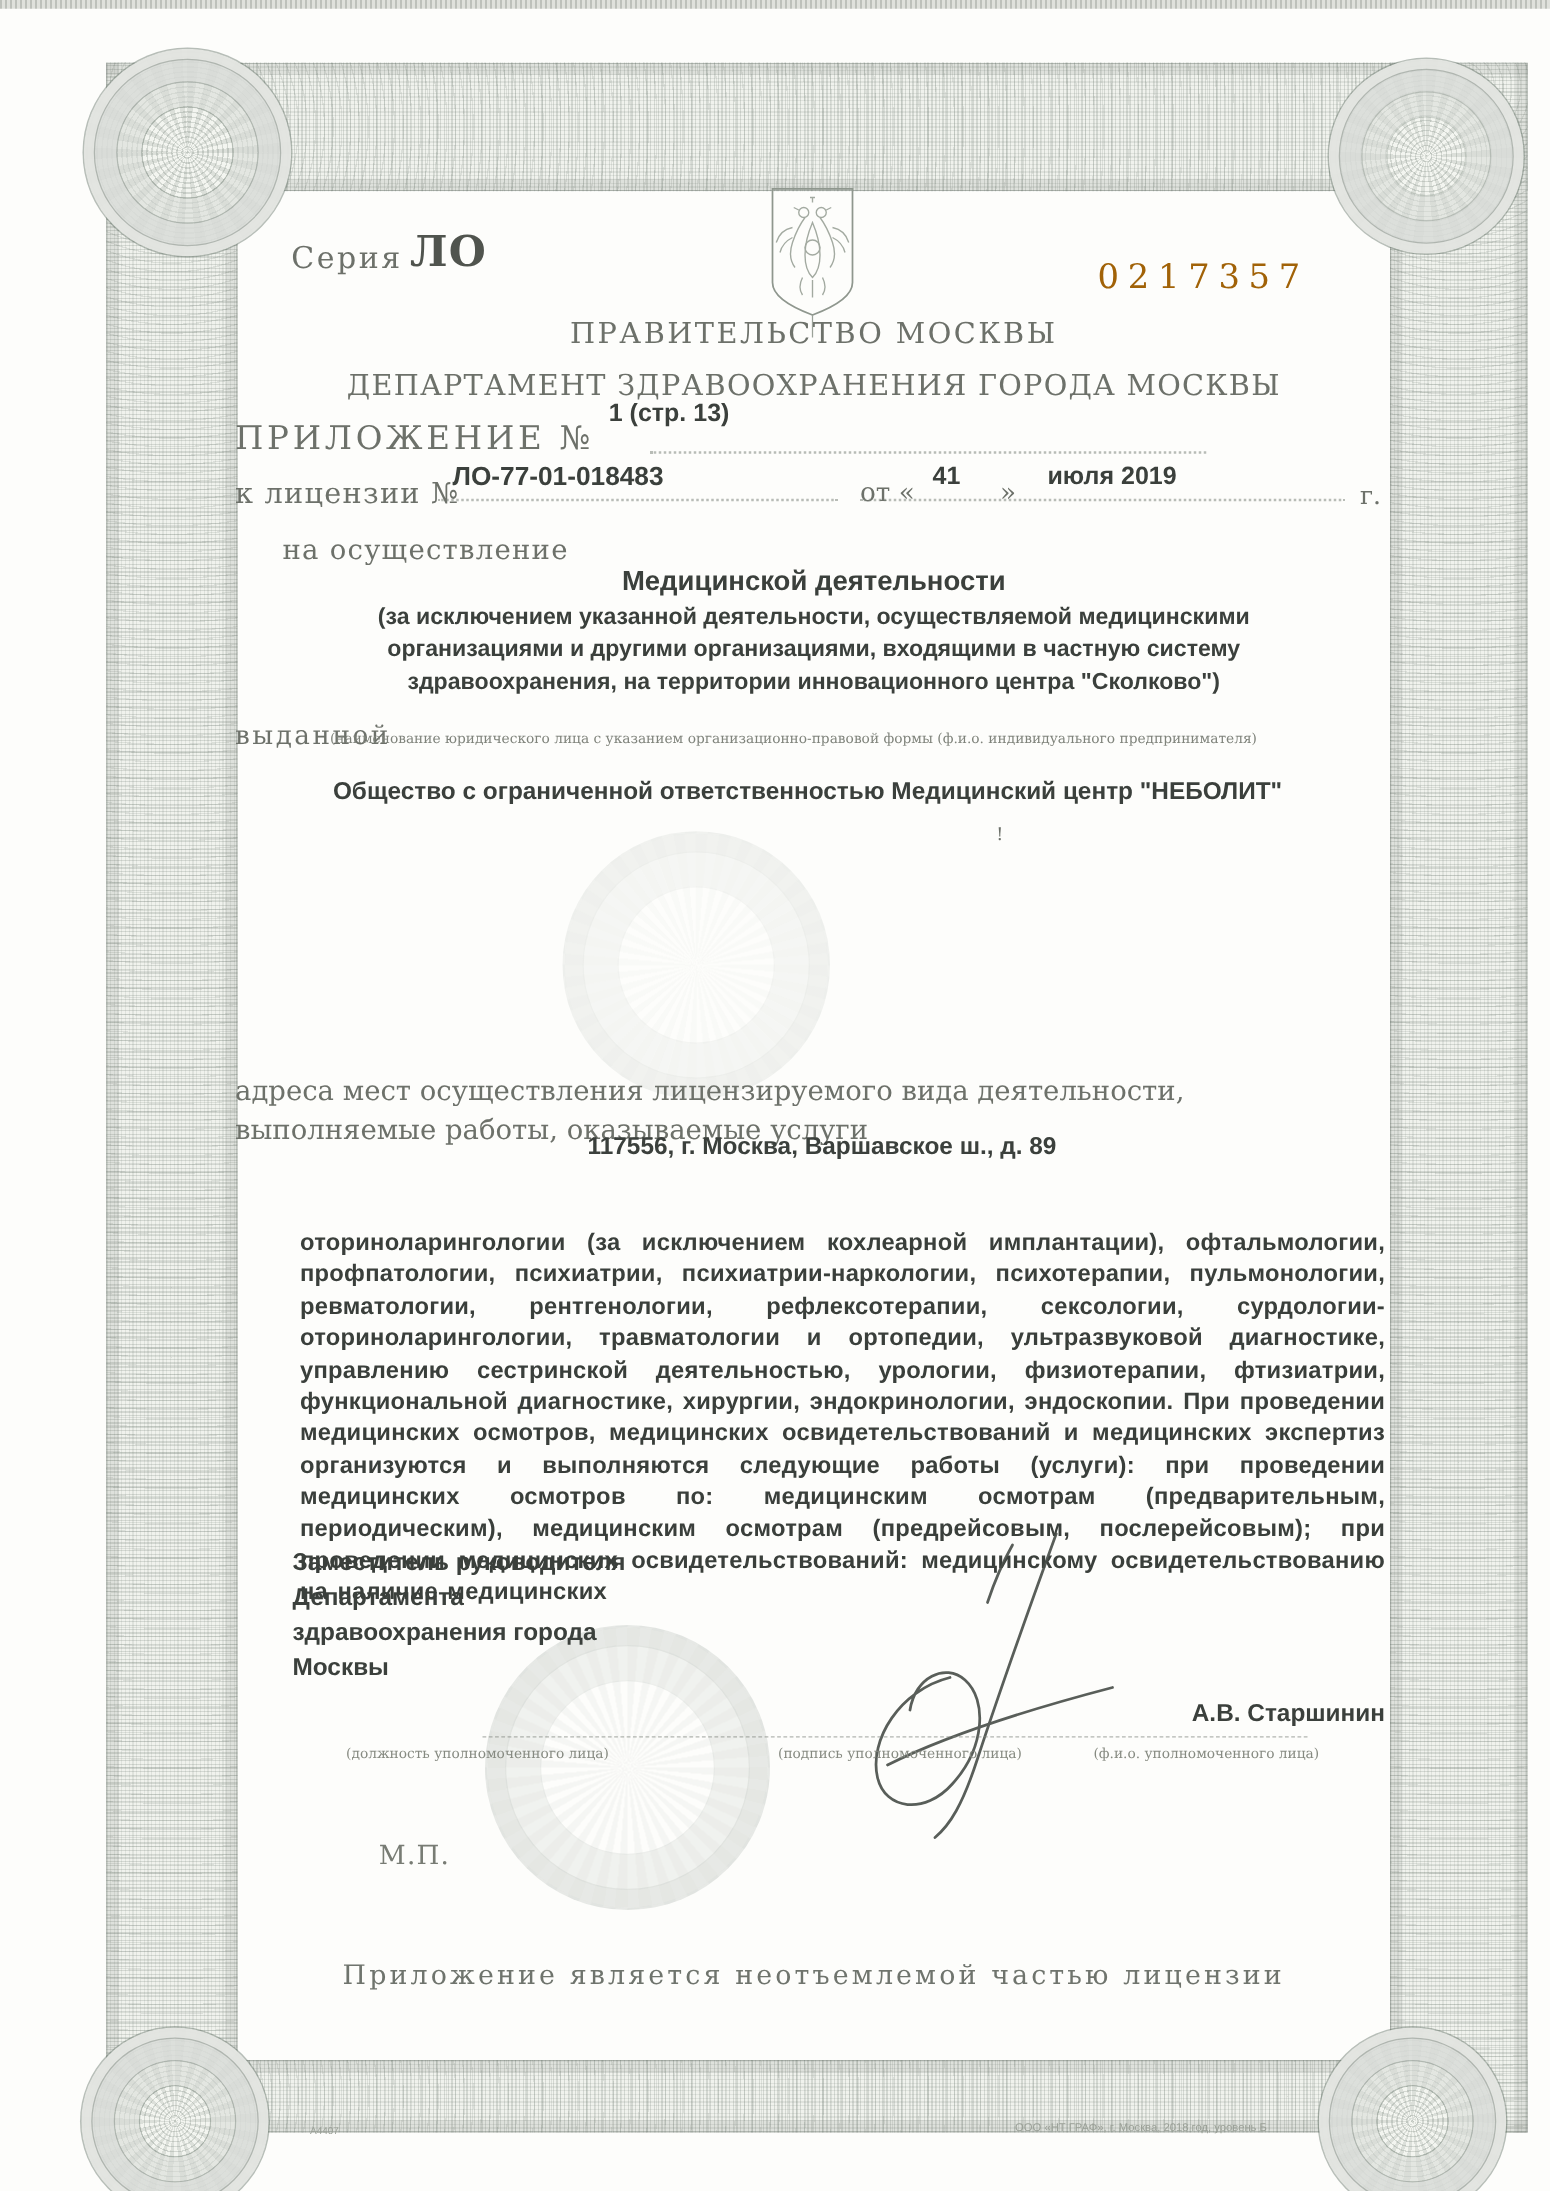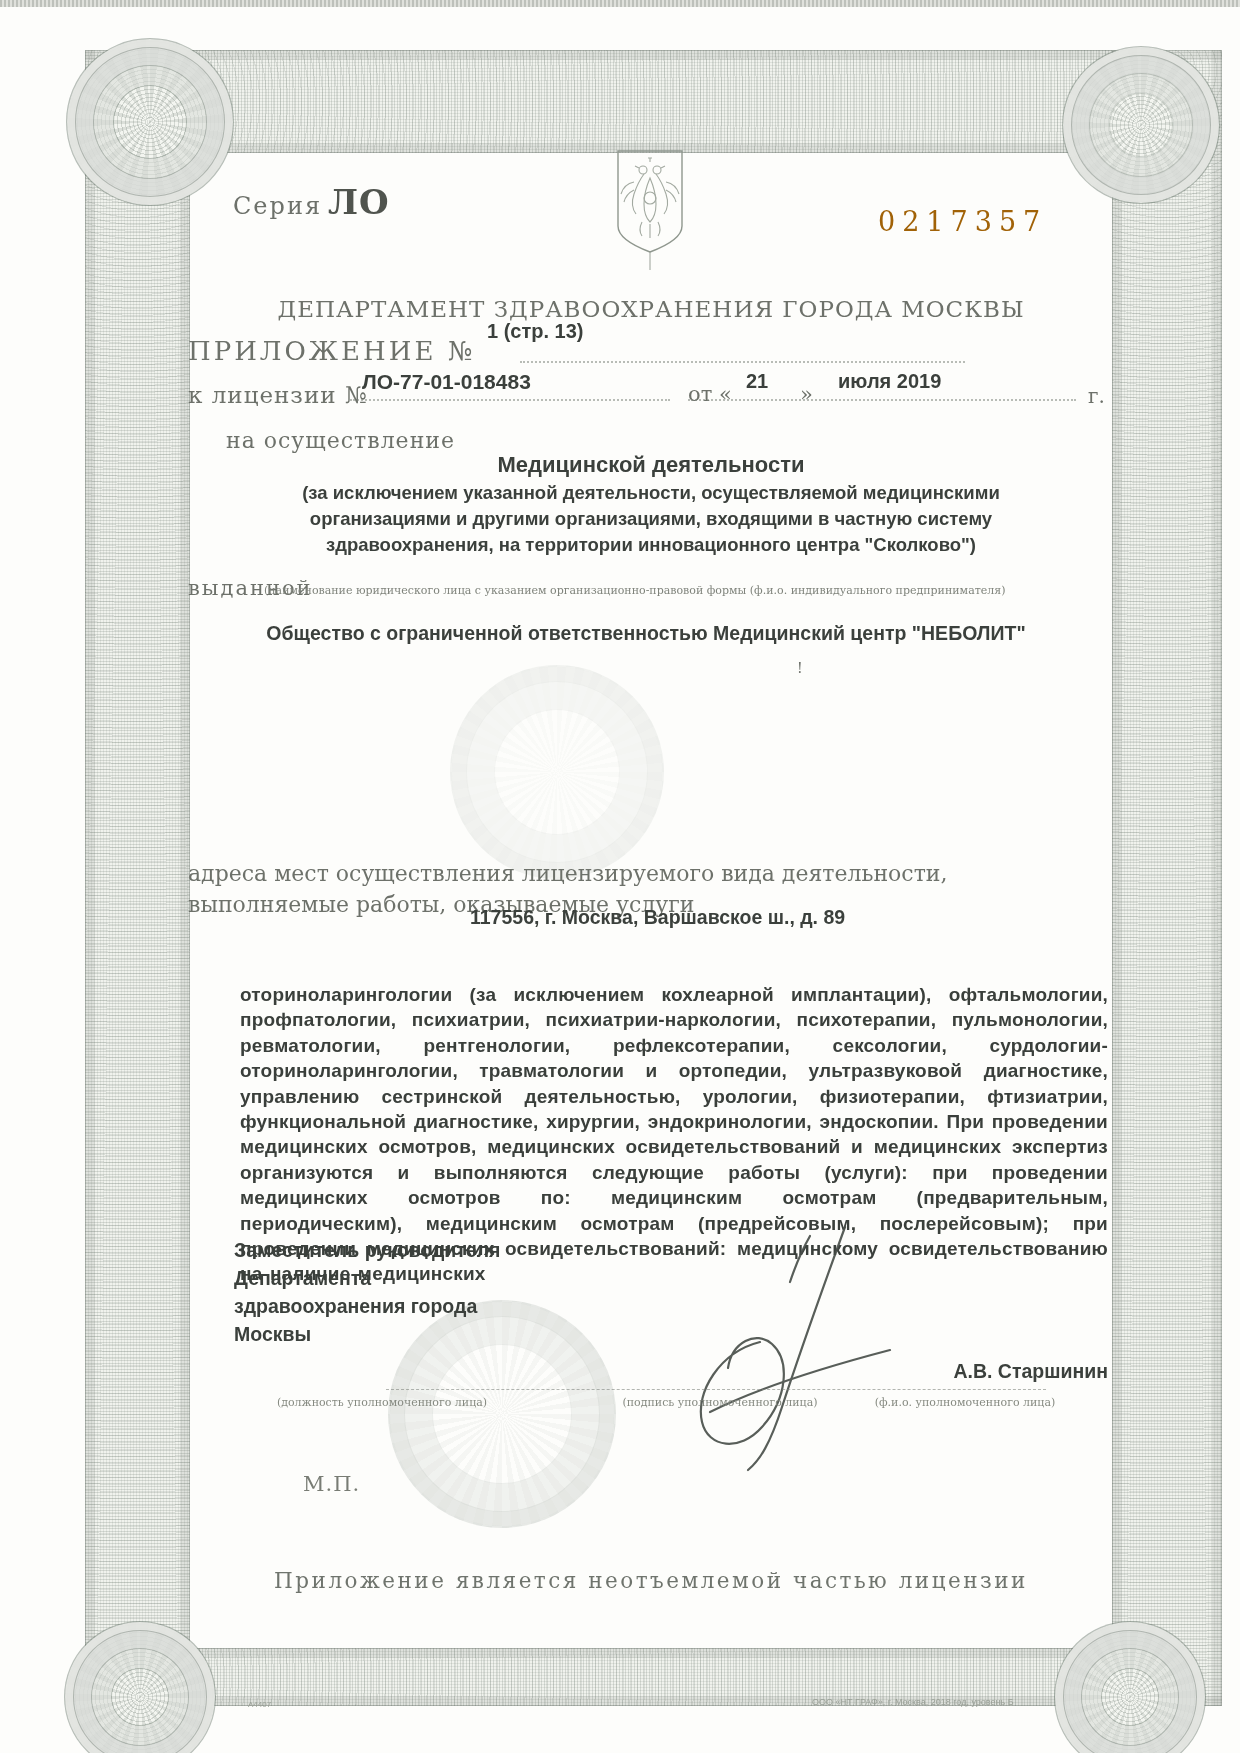--- a/index.html
+++ b/index.html
@@ -109,30 +109,31 @@
         <path d="M26,34 Q16,36 13,46 M26,42 Q18,46 16,54 M58,34 Q68,36 71,46 M58,42 Q66,46 68,54"></path>
         <path d="M42,30 Q36,44 36,56 Q36,68 42,74 Q48,68 48,56 Q48,44 42,30 Z"></path>
         <path d="M34,74 Q30,82 34,88 M42,76 L42,90 M50,74 Q54,82 50,88"></path>
         <circle cx="42" cy="50" r="6"></circle>
       </g>
     </svg>
   </div>
 
   <div class="abs serial" style="left:878px;top:206px;">0217357</div>
 
+  <div class="abs serif center-cont" style="top:254px;font-size:23px;letter-spacing:2px;">ПРАВИТЕЛЬСТВО МОСКВЫ</div>
   <div class="abs serif center-cont" style="top:296px;font-size:23px;letter-spacing:1px;">ДЕПАРТАМЕНТ ЗДРАВООХРАНЕНИЯ ГОРОДА МОСКВЫ</div>
 
   <div class="abs bold-val" style="left:487px;top:320px;font-size:20px;">1 (стр. 13)</div>
   <div class="abs serif" style="left:188px;top:336px;font-size:26px;letter-spacing:3px;">ПРИЛОЖЕНИЕ  №</div>
   <div class="abs dotline" style="left:520px;top:360px;width:445px;"></div>
 
   <div class="abs serif" style="left:188px;top:382px;font-size:23px;letter-spacing:1px;">к лицензии №</div>
   <div class="abs bold-val" style="left:362px;top:370px;font-size:21px;">ЛО-77-01-018483</div>
   <div class="abs serif" style="left:688px;top:382px;font-size:21px;">от «</div>
-  <div class="abs bold-val" style="left:746px;top:370px;font-size:20px;">21</div>
+  <div class="abs bold-val" style="left:746px;top:370px;font-size:20px;">41</div>
   <div class="abs serif" style="left:800px;top:382px;font-size:21px;">»</div>
   <div class="abs bold-val" style="left:838px;top:370px;font-size:20px;">июля 2019</div>
   <div class="abs dotline" style="left:350px;top:398px;width:320px;"></div>
   <div class="abs dotline" style="left:688px;top:398px;width:388px;"></div>
   <div class="abs serif" style="left:1088px;top:384px;font-size:20px;">г.</div>
 
   <div class="abs serif" style="left:188px;top:428px;font-size:22px;letter-spacing:1px;margin-left:38px;">на осуществление</div>
   <div class="abs bold-val center-cont" style="top:452px;font-size:22px;">Медицинской деятельности</div>
   <div class="abs bold-val" style="left:230px;top:480px;width:842px;font-size:18.5px;line-height:26px;text-align:center;">(за исключением указанной деятельности, осуществляемой медицинскими организациями и другими организациями, входящими в частную систему здравоохранения, на территории инновационного центра "Сколково")</div>
 

